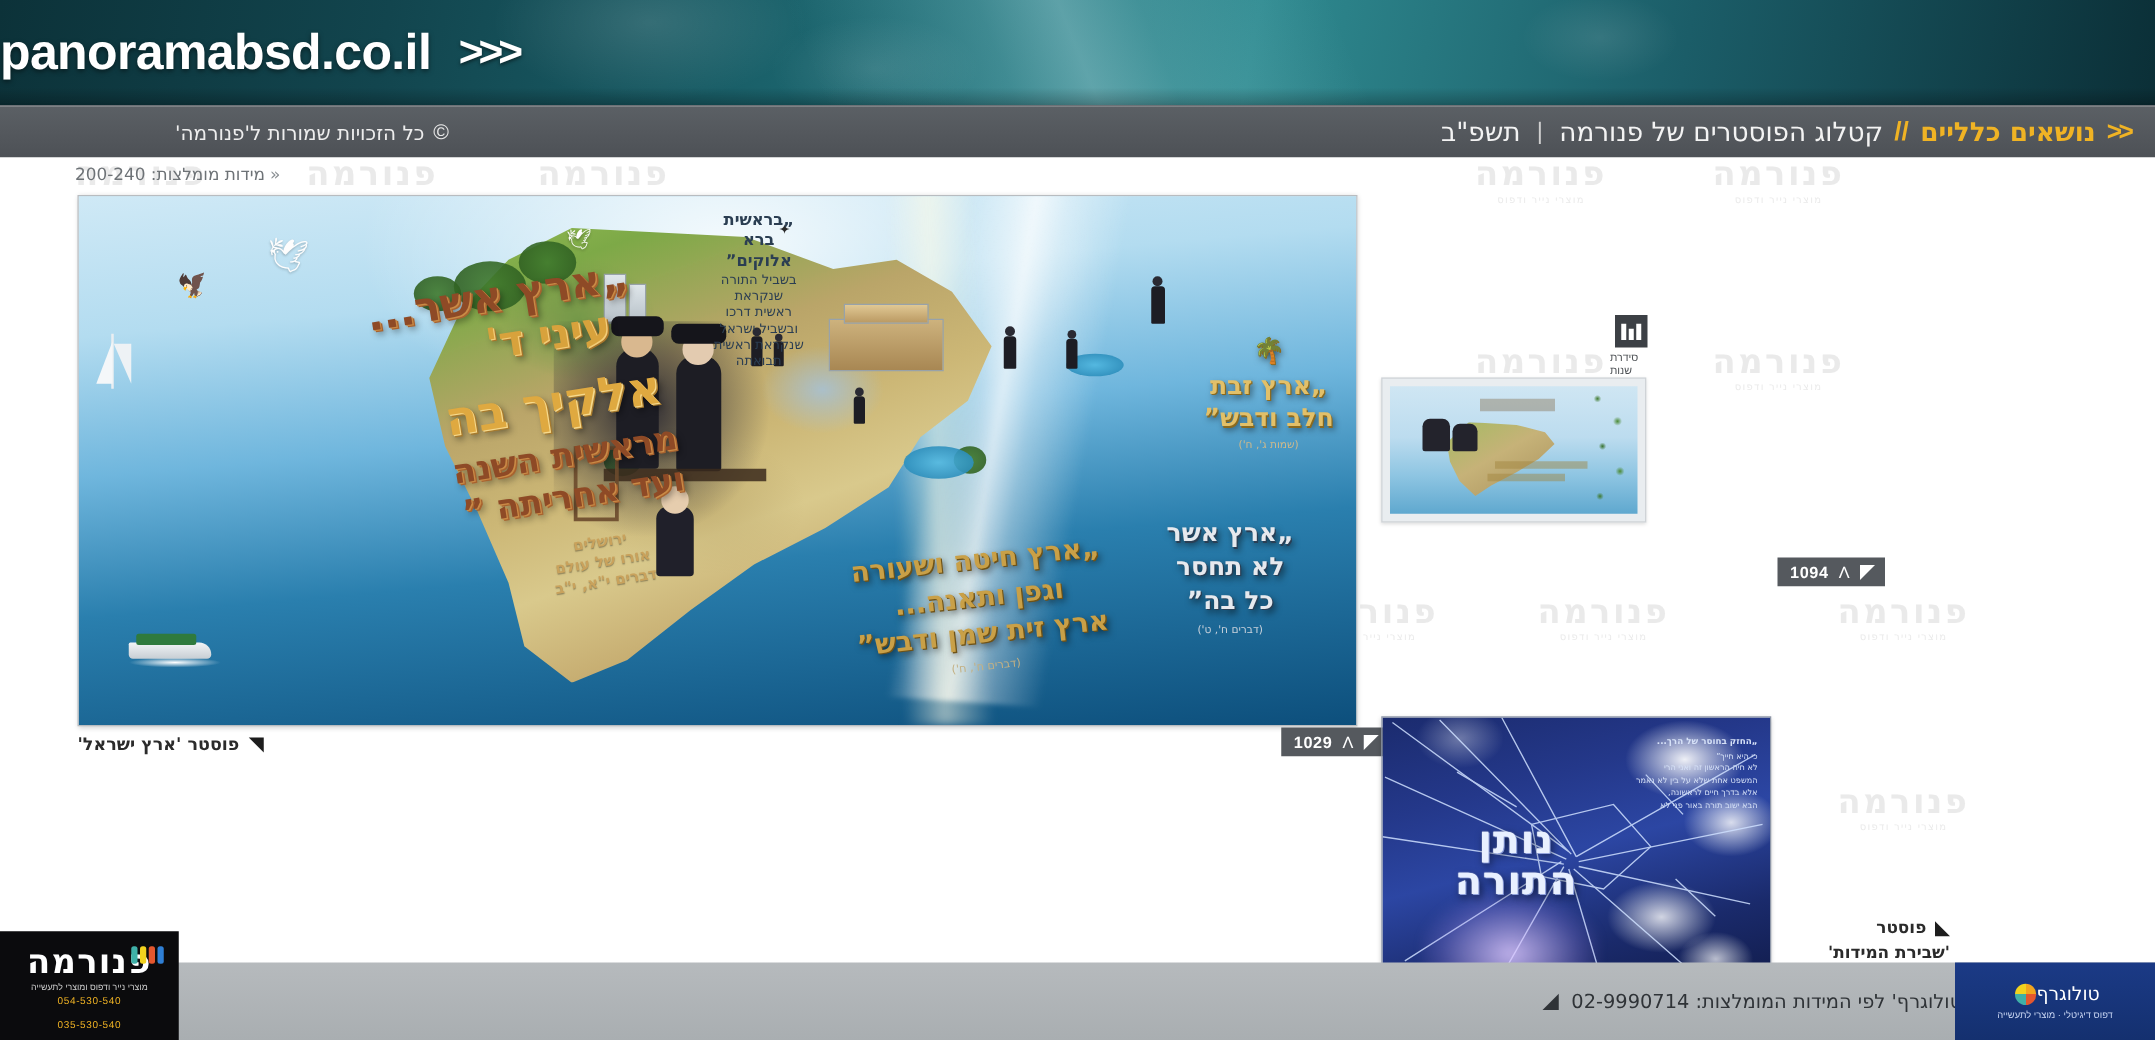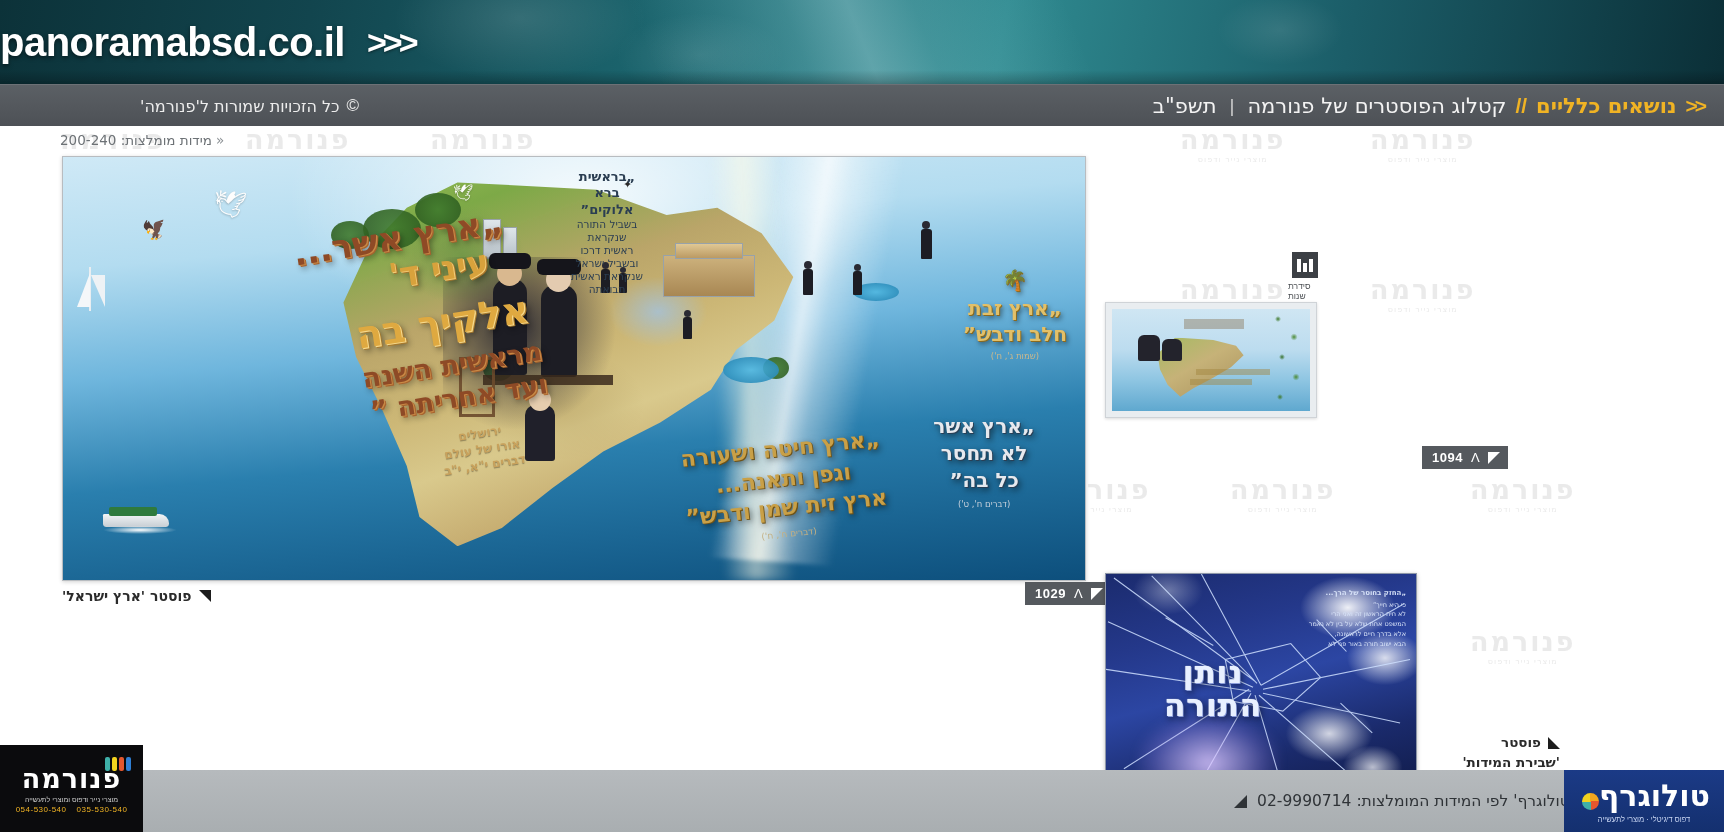--- a/index.html
+++ b/index.html
@@ -339,21 +339,21 @@
   .logo-left .lsub{ color:#cfcfcf; font-size:7px; direction:rtl;}
   .logo-left .lphone{ color:#f0b324; font-size:8px; letter-spacing:.5px;}
   .logo-dots{ position:absolute; right:12px; top:12px; display:flex; gap:2px;}
   .logo-dots i{ width:5px; height:14px; display:block; border-radius:2px;}
 
   .logo-right{
     position:absolute; right:0; top:770px; width:160px; height:62px;
     background: linear-gradient(180deg,#1b3a86,#14306f);
     display:flex; flex-direction:column; align-items:center; justify-content:center;
   }
-  .logo-right .rname{ color:#fff; font-size:30px; font-weight:700; direction:rtl; font-family:"DejaVu Sans",sans-serif;}
+  .logo-right .rname{ color:#fff; font-size:15px; font-weight:400; direction:rtl; font-family:"DejaVu Sans",sans-serif;}
   .logo-right .rsub{ color:#c9d6f3; font-size:7.5px; direction:rtl; margin-top:2px;}
   .lr-circle{
     width:17px;height:17px;border-radius:50%;
     background: conic-gradient(#f2a51e 0 25%, #e4572e 0 50%, #3fb0a8 0 75%, #f2d21e 0 100%);
     display:inline-block; vertical-align:middle; margin-left:4px;
   }
 </style>
 </head>
 <body>
 
@@ -610,21 +610,21 @@
 
   <div class="logo-left">
     <div class="logo-dots">
       <i style="background:#3fb0a8;"></i>
         <i style="background:#f2d21e;"></i>
         <i style="background:#e4572e;"></i>
         <i style="background:#2f7fd4;"></i>
     </div>
     <div class="lname">פנורמה</div>
     <div class="lsub">מוצרי נייר ודפוס ומוצרי לתעשייה</div>
-    <div style="display:flex;gap:10px;">
+    <div style="display:flex;gap:10px;flex-direction:column;">
       <span class="lphone">054-530-540</span>
       <span class="lphone">035-530-540</span>
     </div>
   </div>
 
   <div class="logo-right">
     <div>
       <span class="lr-circle"></span><span class="rname">טולוגרף</span>
     </div>
     <div class="rsub">דפוס דיגיטלי · מוצרי לתעשייה</div>

